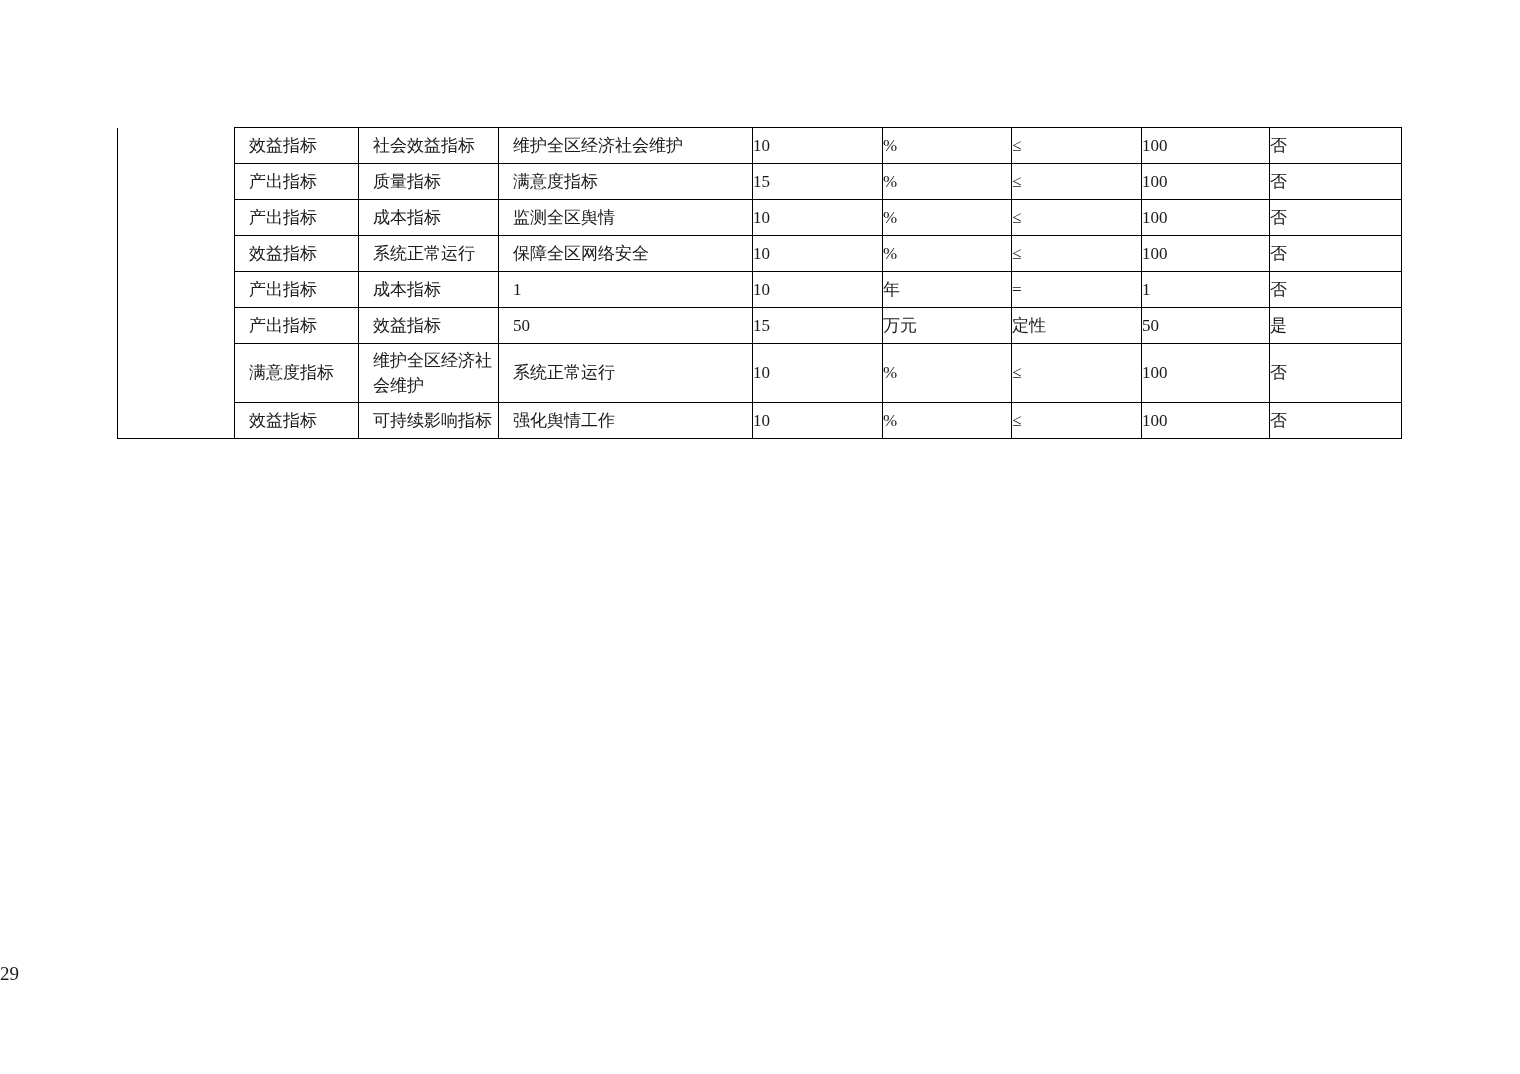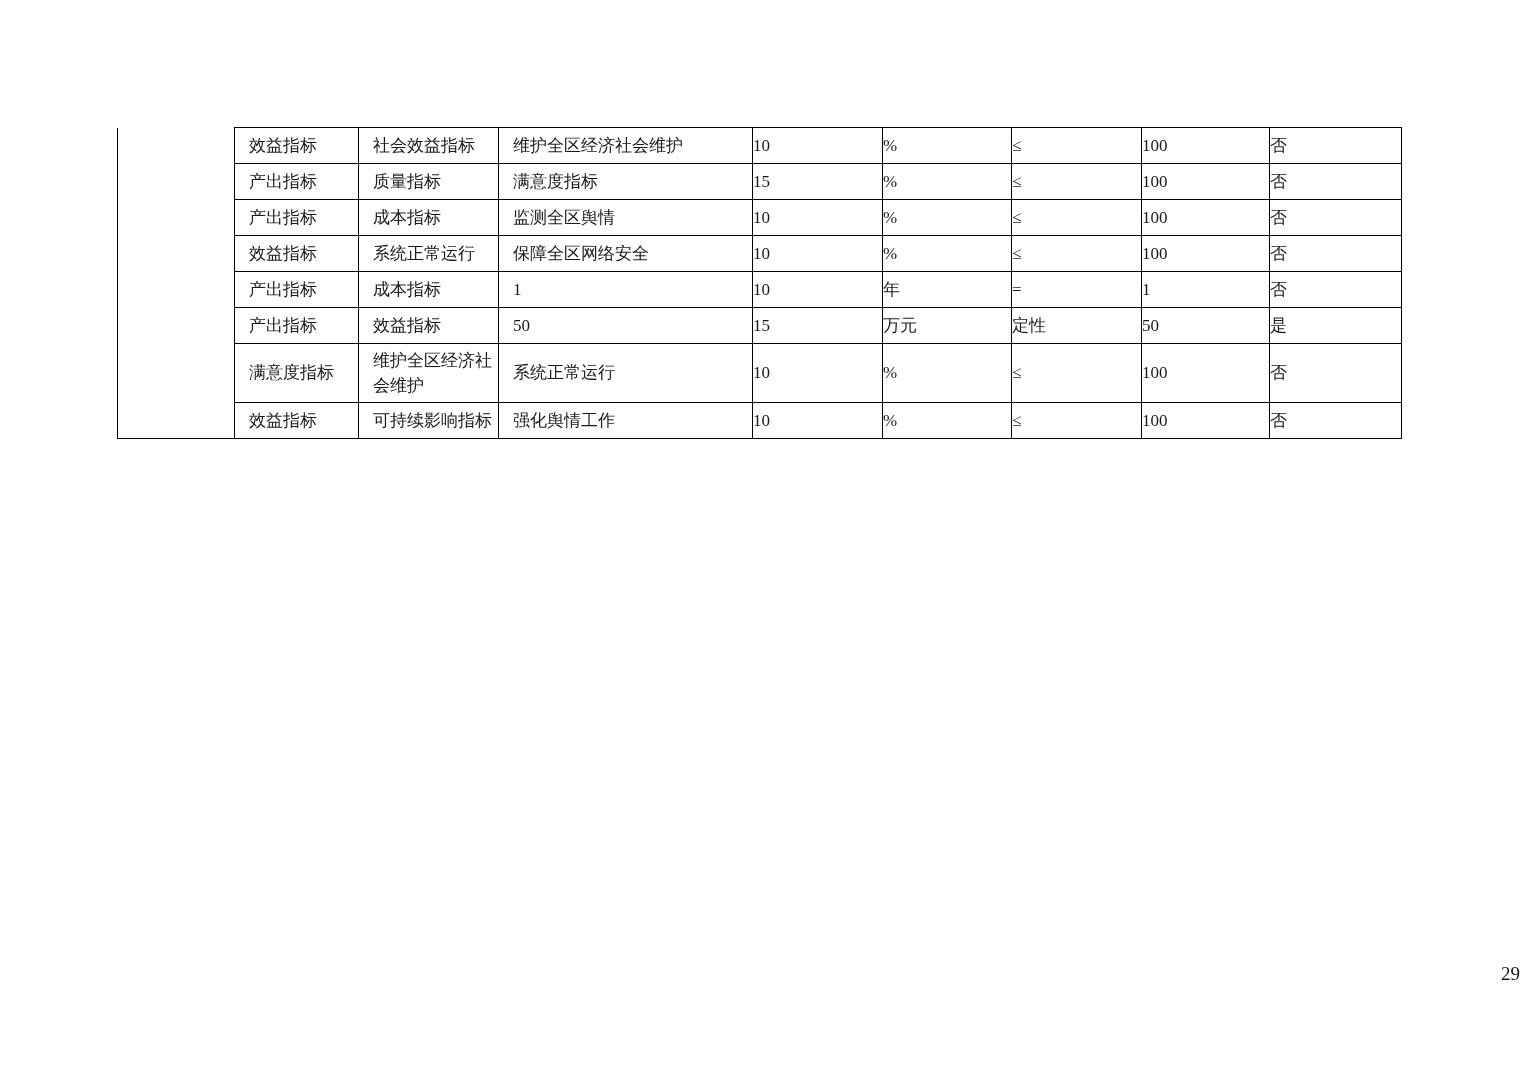--- a/index.html
+++ b/index.html
@@ -45,21 +45,21 @@
   .ind-table td.cont {
     border-top: none;
   }
   .ind-table tr.rn  { height: 36px; }
   .ind-table tr.rt  { height: 59px; }
   .pageno {
     position: absolute;
     left: 0;
     top: 963px;
     width: 100%;
-    text-align: right;
+    text-align: left;
     font-size: 19px;
     color: #1a1a1a;
   }
 </style>
 </head>
 <body>
 
 <div class="page">
 
   <table class="ind-table">

